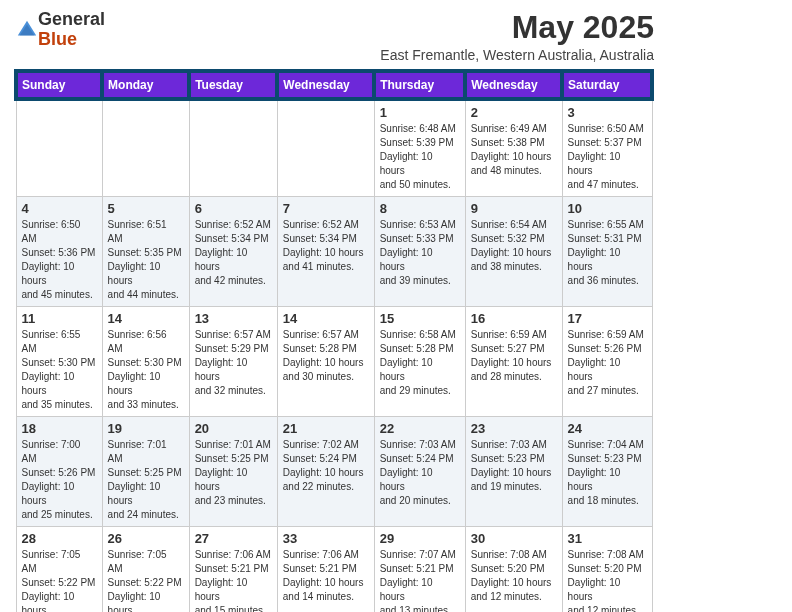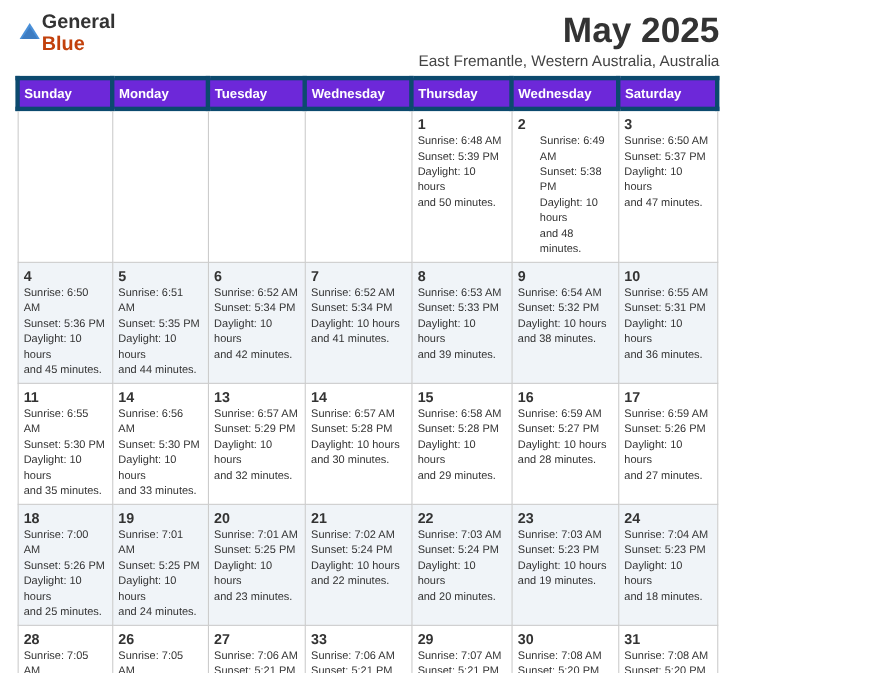--- a/index.html
+++ b/index.html
@@ -139,21 +139,21 @@
           <td class="empty-cell"></td>
           <td>
             <div class="day-number">1</div>
             <div class="day-info" style="white-space: pre-line;">Sunrise: 6:48 AM
 Sunset: 5:39 PM
 Daylight: 10 hours
 and 50 minutes.</div>
           </td>
           <td>
             <div class="day-number">2</div>
-            <div class="day-info" style="white-space: pre-line; margin-left: 20px;">Sunrise: 6:49 AM
+            <div class="day-info" style="white-space: pre-line;">Sunrise: 6:49 AM
 Sunset: 5:38 PM
 Daylight: 10 hours
 and 48 minutes.</div>
           </td>
           <td>
             <div class="day-number">3</div>
             <div class="day-info" style="white-space: pre-line;">Sunrise: 6:50 AM
 Sunset: 5:37 PM
 Daylight: 10 hours
 and 47 minutes.</div>

